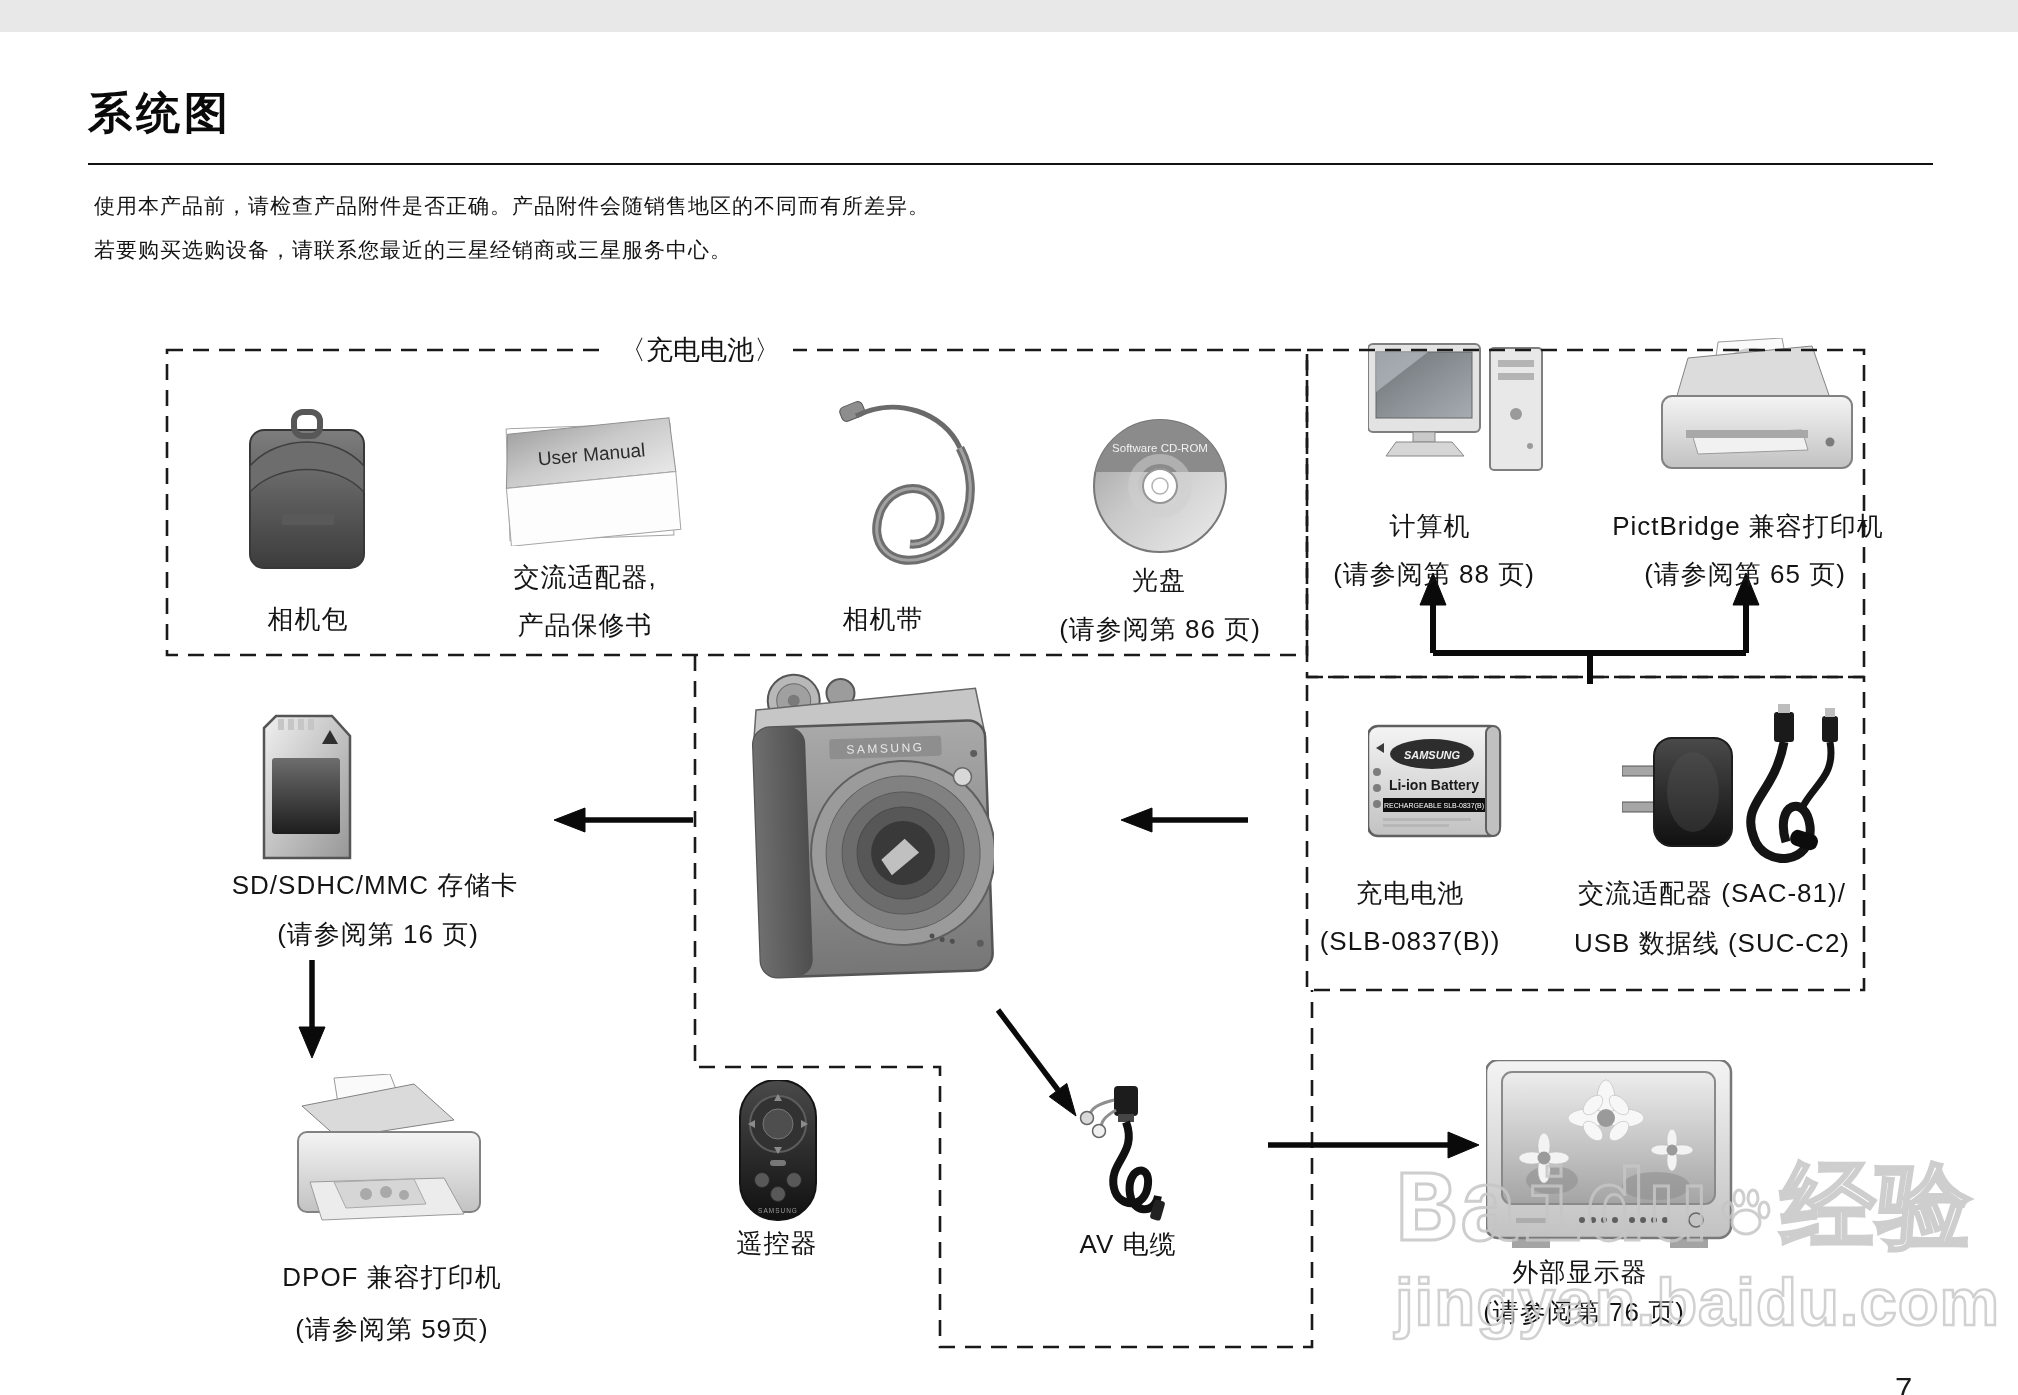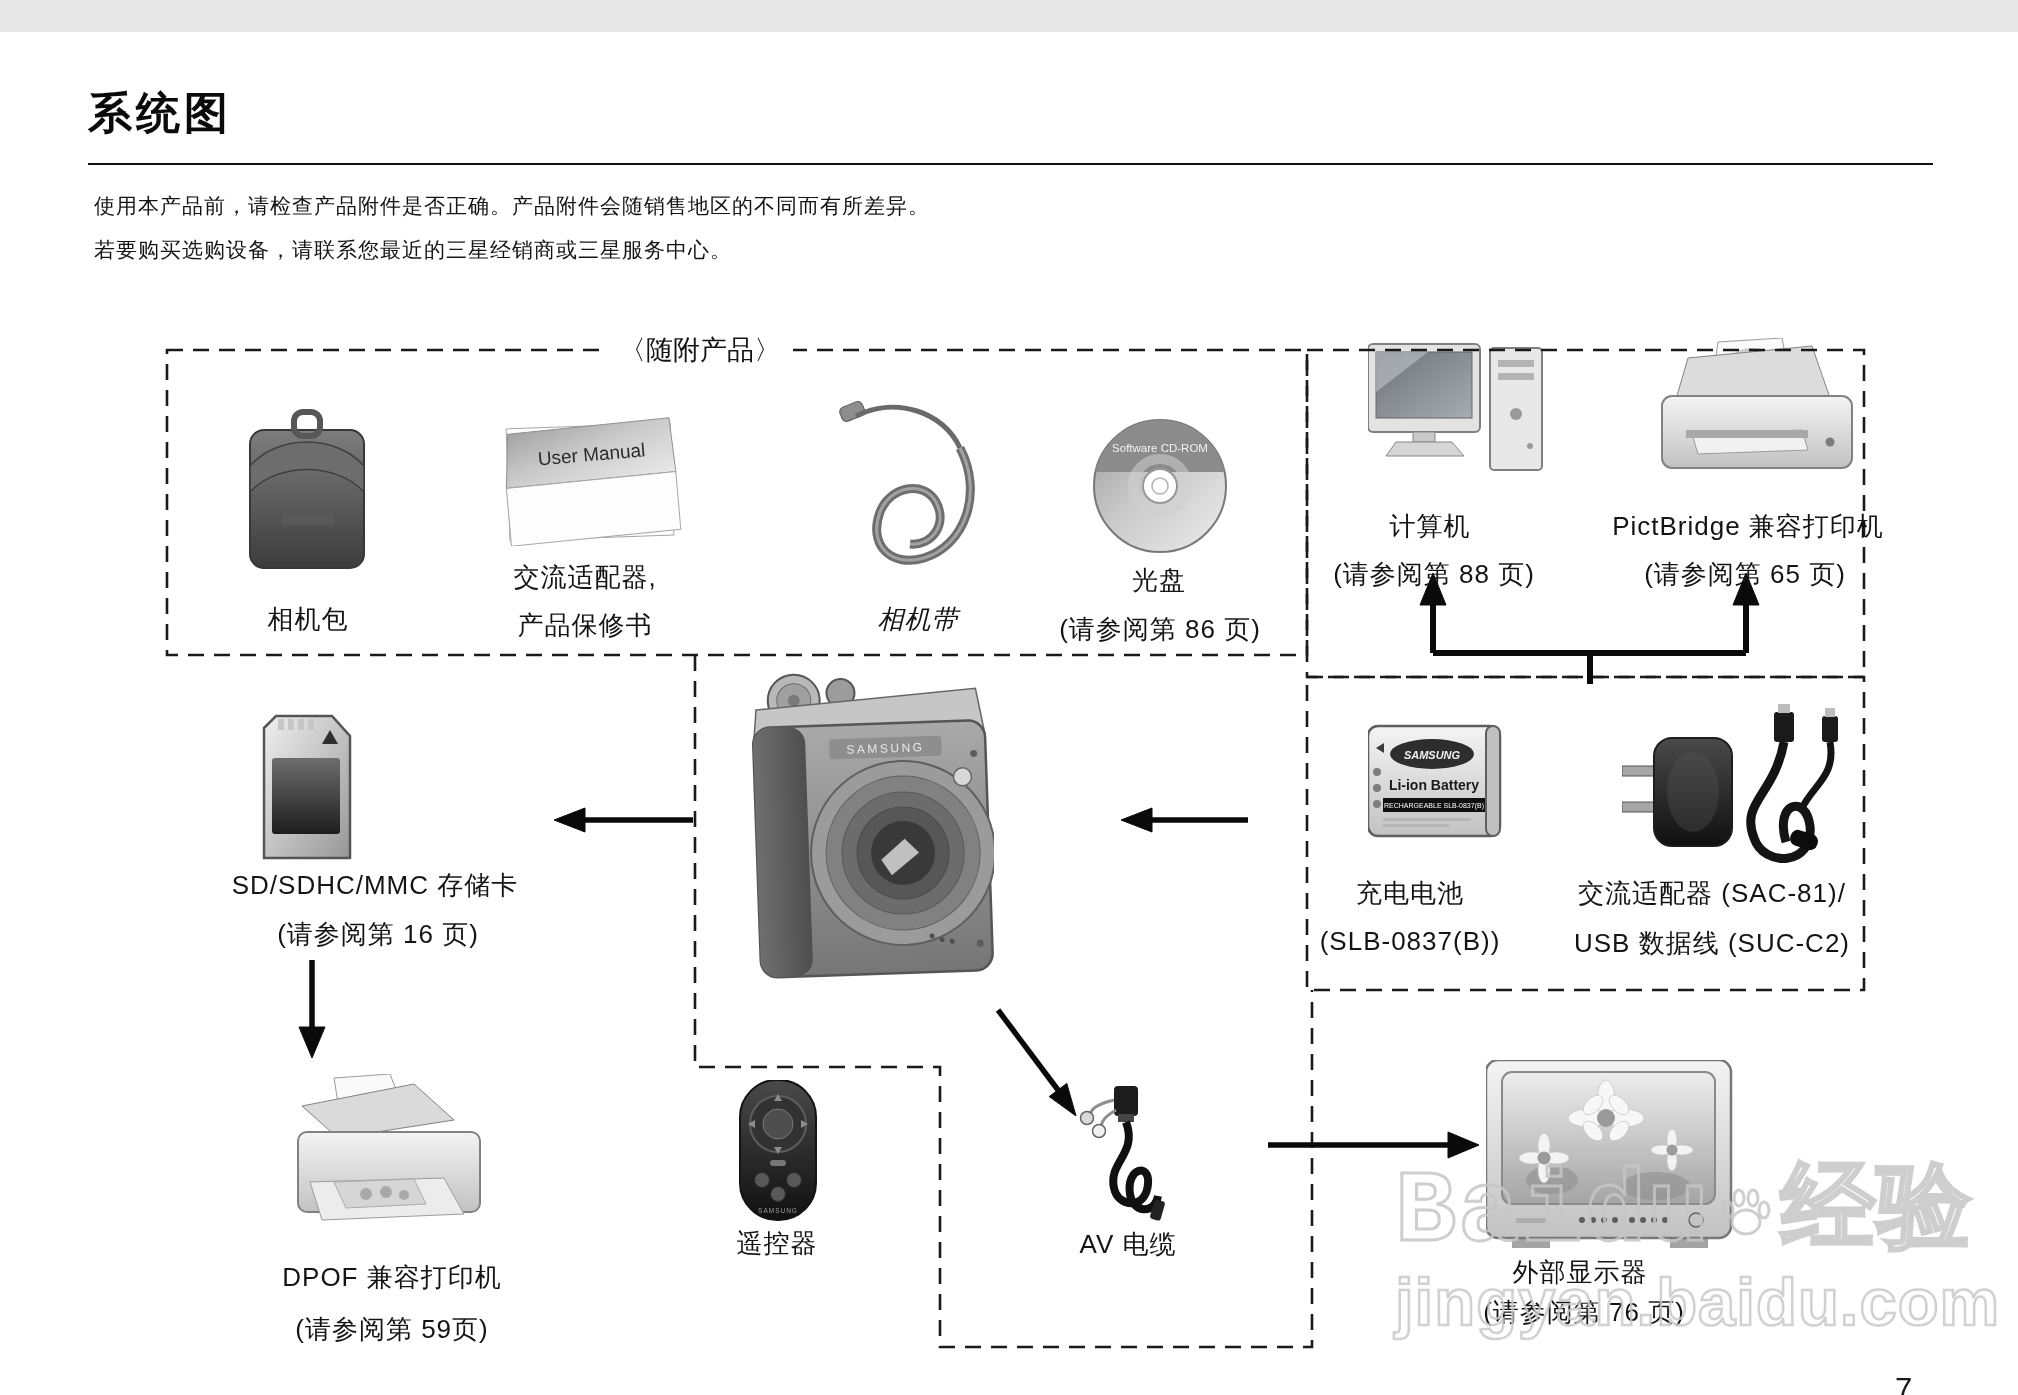--- a/index.html
+++ b/index.html
@@ -341,26 +341,26 @@
         <polygon points="1066.8,1051.4 1049.2,1064.6 1076,1084"></polygon>
       </g>
       <g>
         <line x1="1268" y1="1113" x2="1448" y2="1113" stroke-width="5.5"></line>
         <polygon points="1448,1100 1448,1126 1479,1113"></polygon>
       </g>
     </g>
   </svg>
 
   
-  <div class="boxlabel" style="left:700px;top:300px;">〈随附产品〉</div>
+  <div class="boxlabel" style="left:700px;top:300px;">〈充电电池〉</div>
 
   <div class="cap" style="left:308px;top:570px;">相机包</div>
   <div class="cap" style="left:585px;top:528px;">交流适配器,</div>
   <div class="cap" style="left:585px;top:576px;">产品保修书</div>
-  <div class="cap" style="left:918px;top:570px;font-style:italic;">相机带</div>
+  <div class="cap" style="left:883px;top:570px;">相机带</div>
   <div class="cap" style="left:1159px;top:531px;">光盘</div>
   <div class="cap" style="left:1160px;top:580px;">(请参阅第 86 页)</div>
 
   <div class="cap" style="left:1430px;top:477px;">计算机</div>
   <div class="cap" style="left:1434px;top:525px;">(请参阅第 88 页)</div>
   <div class="cap" style="left:1748px;top:477px;">PictBridge 兼容打印机</div>
   <div class="cap" style="left:1745px;top:525px;">(请参阅第 65 页)</div>
 
   <div class="cap" style="left:375px;top:836px;">SD/SDHC/MMC 存储卡</div>
   <div class="cap" style="left:378px;top:885px;">(请参阅第 16 页)</div>

